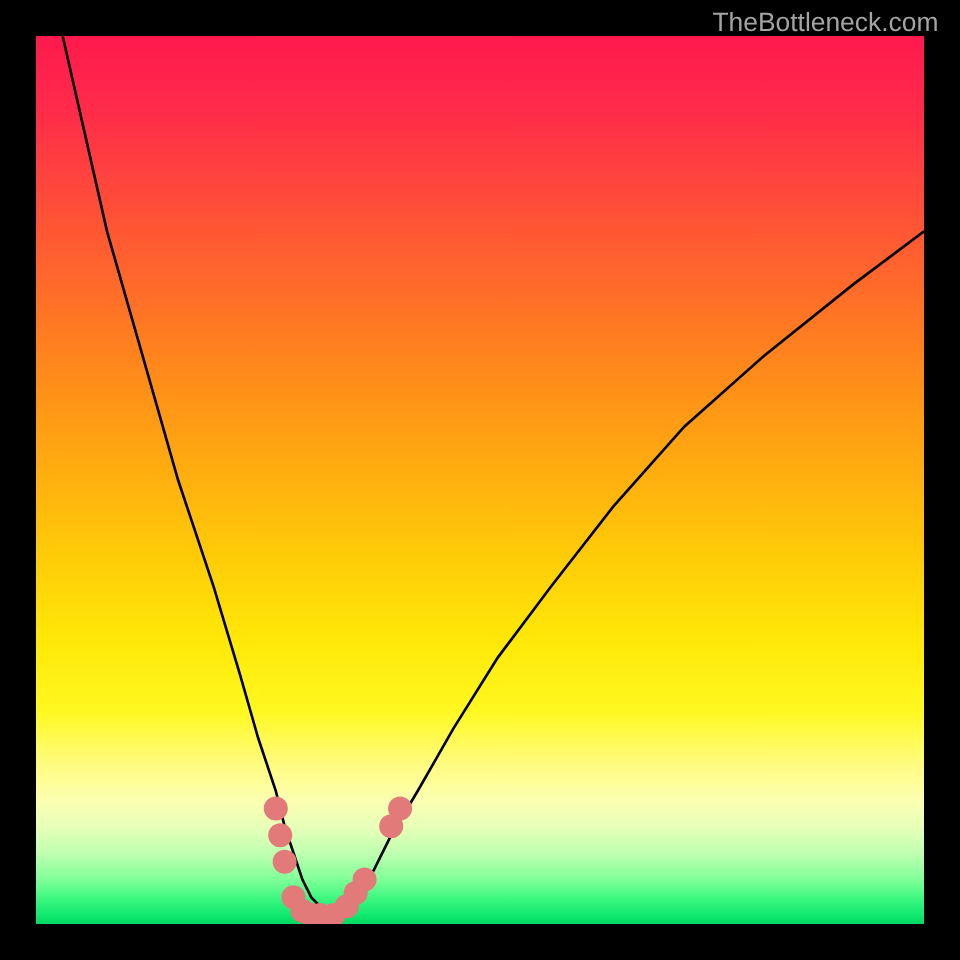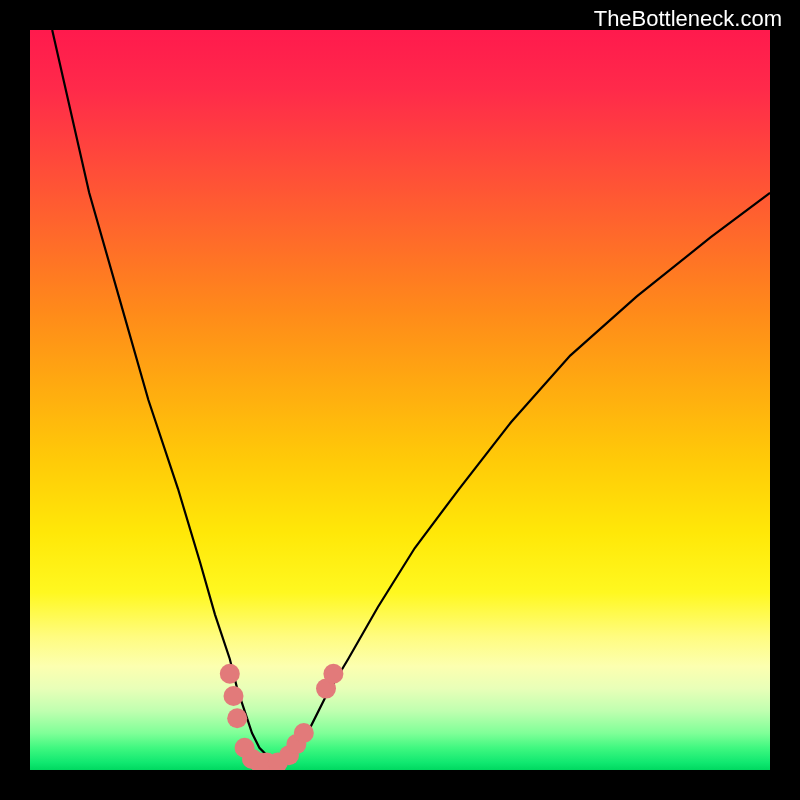--- a/index.html
+++ b/index.html
@@ -8,21 +8,21 @@
     width: 800px;
     height: 800px;
     background: #000;
     position: relative;
     font-family: Arial, sans-serif;
   }
   .watermark {
     position: absolute;
     top: 6px;
     right: 18px;
-    color: #ffffff;
+    color: #a3a3a3;
     font-size: 22px;
     font-weight: 500;
     z-index: 10;
   }
   .plot-area {
     position: absolute;
     left: 30px;
     top: 30px;
     width: 740px;
     height: 740px;

